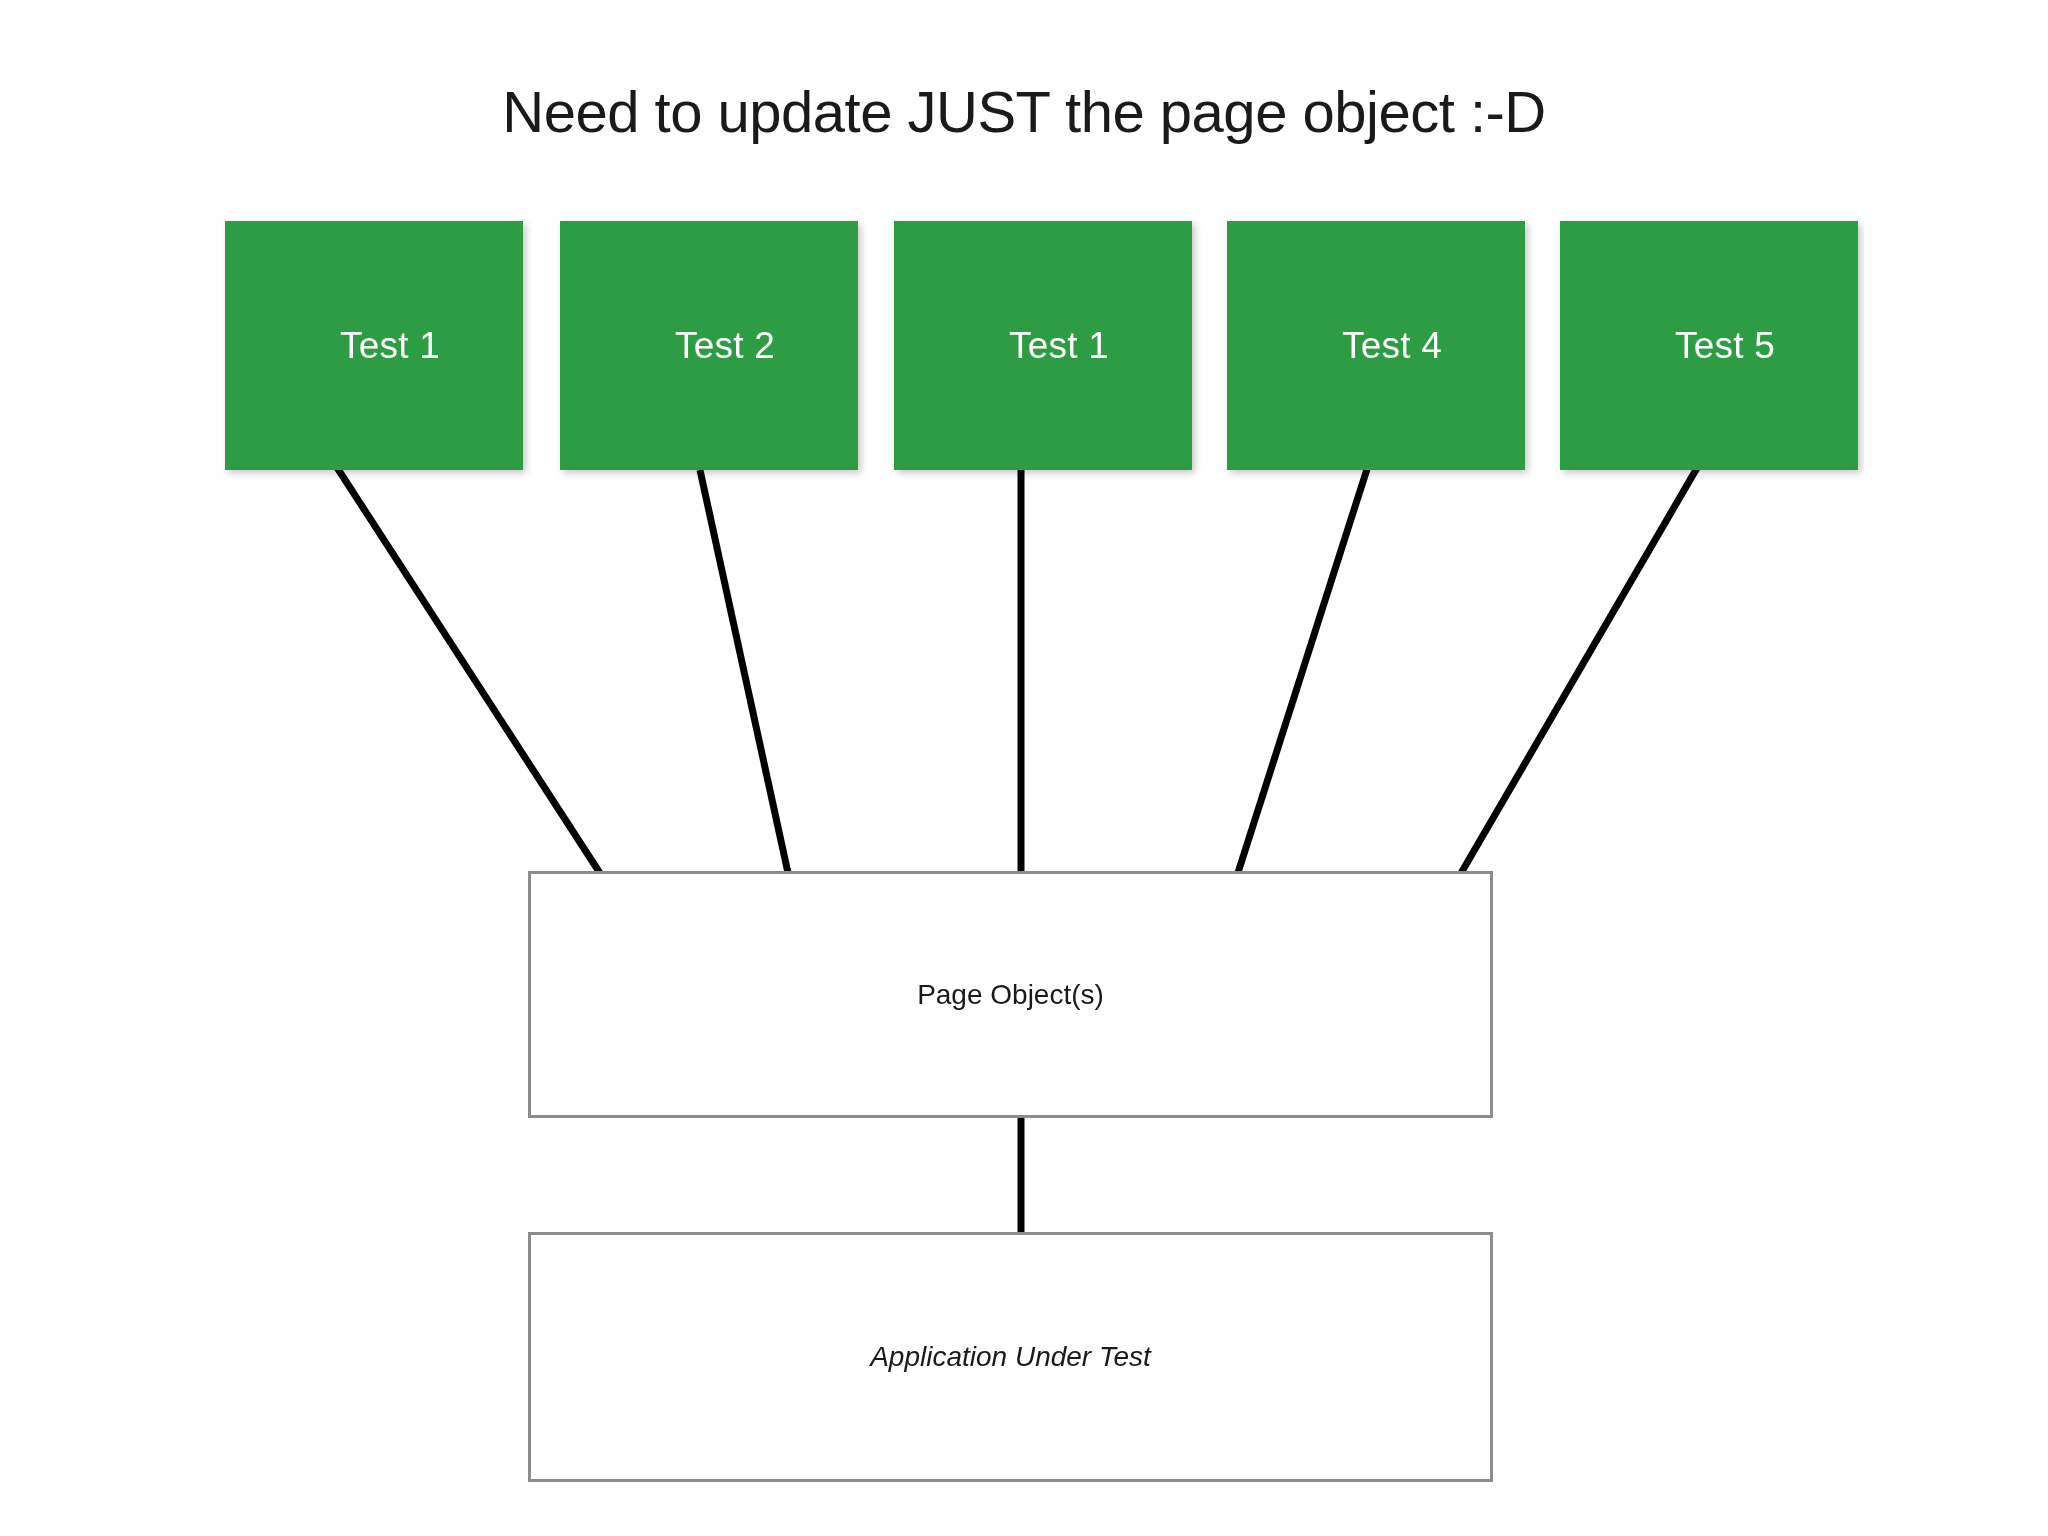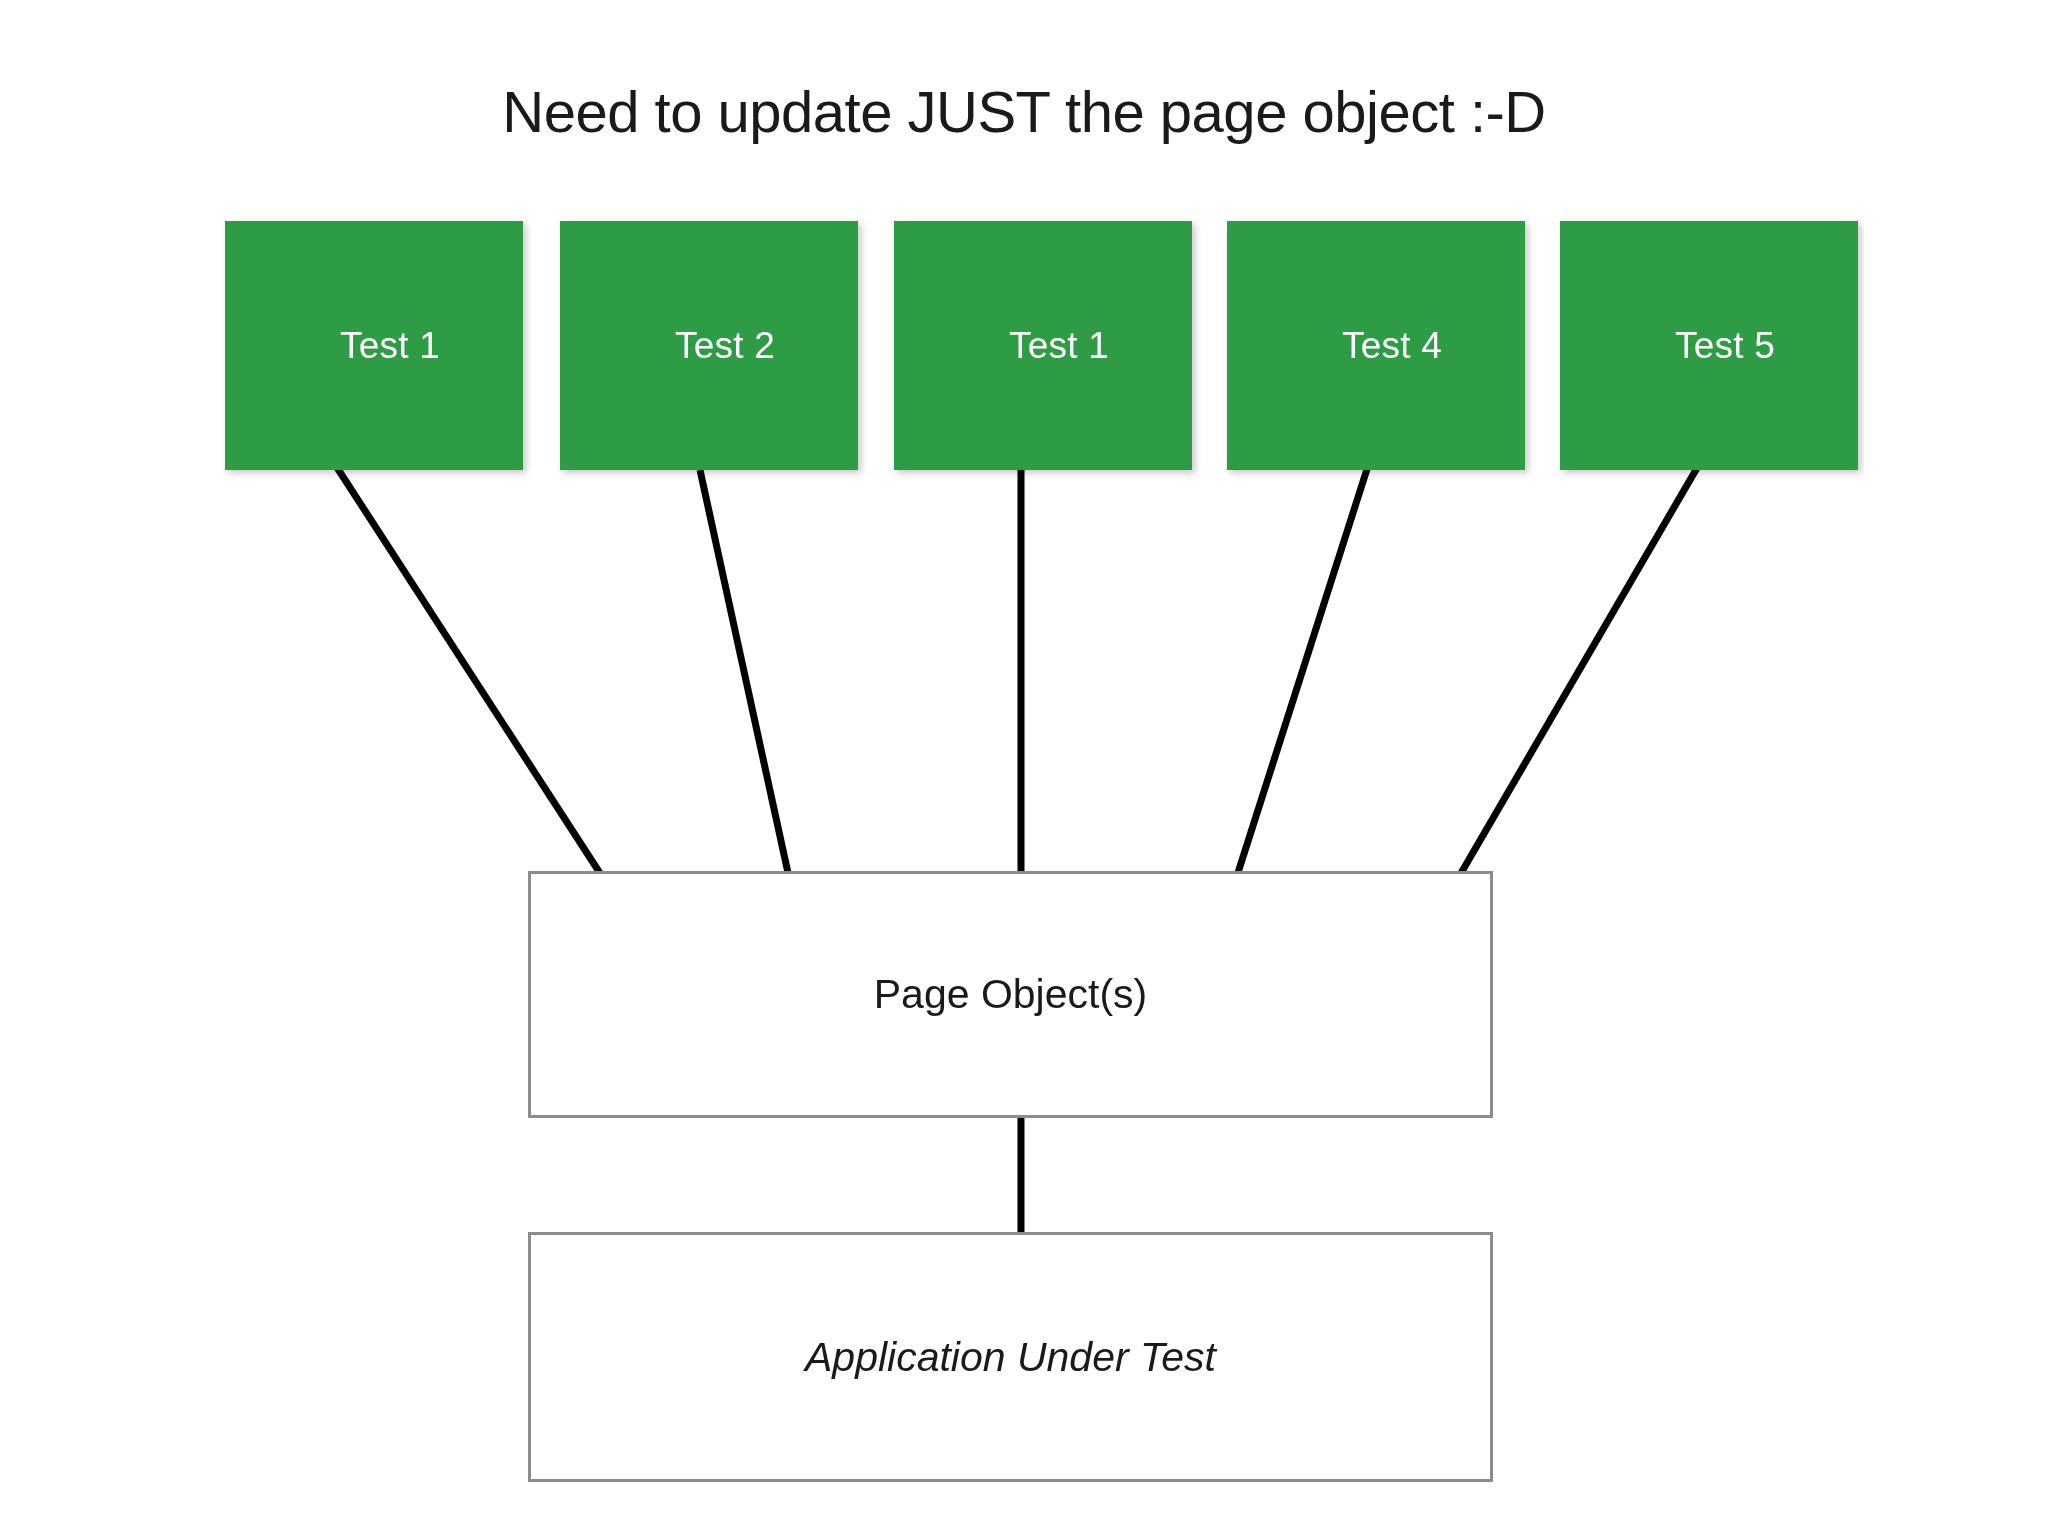--- a/index.html
+++ b/index.html
@@ -79,21 +79,21 @@
     width: 965px;
     background: #ffffff;
     border: 3px solid #8c8c8c;
     box-sizing: border-box;
     display: flex;
     align-items: center;
     justify-content: center;
   }
   .plain-box-label {
     color: #1a1a1a;
-    font-size: 41px;
+    font-size: 28px;
     font-weight: 400;
   }
   #page-object-box { top: 871px;  height: 247px; }
   #aut-box        { top: 1232px; height: 250px; font-style: italic; }
 </style>
 </head>
 <body>
 
 <div id="canvas">
 

